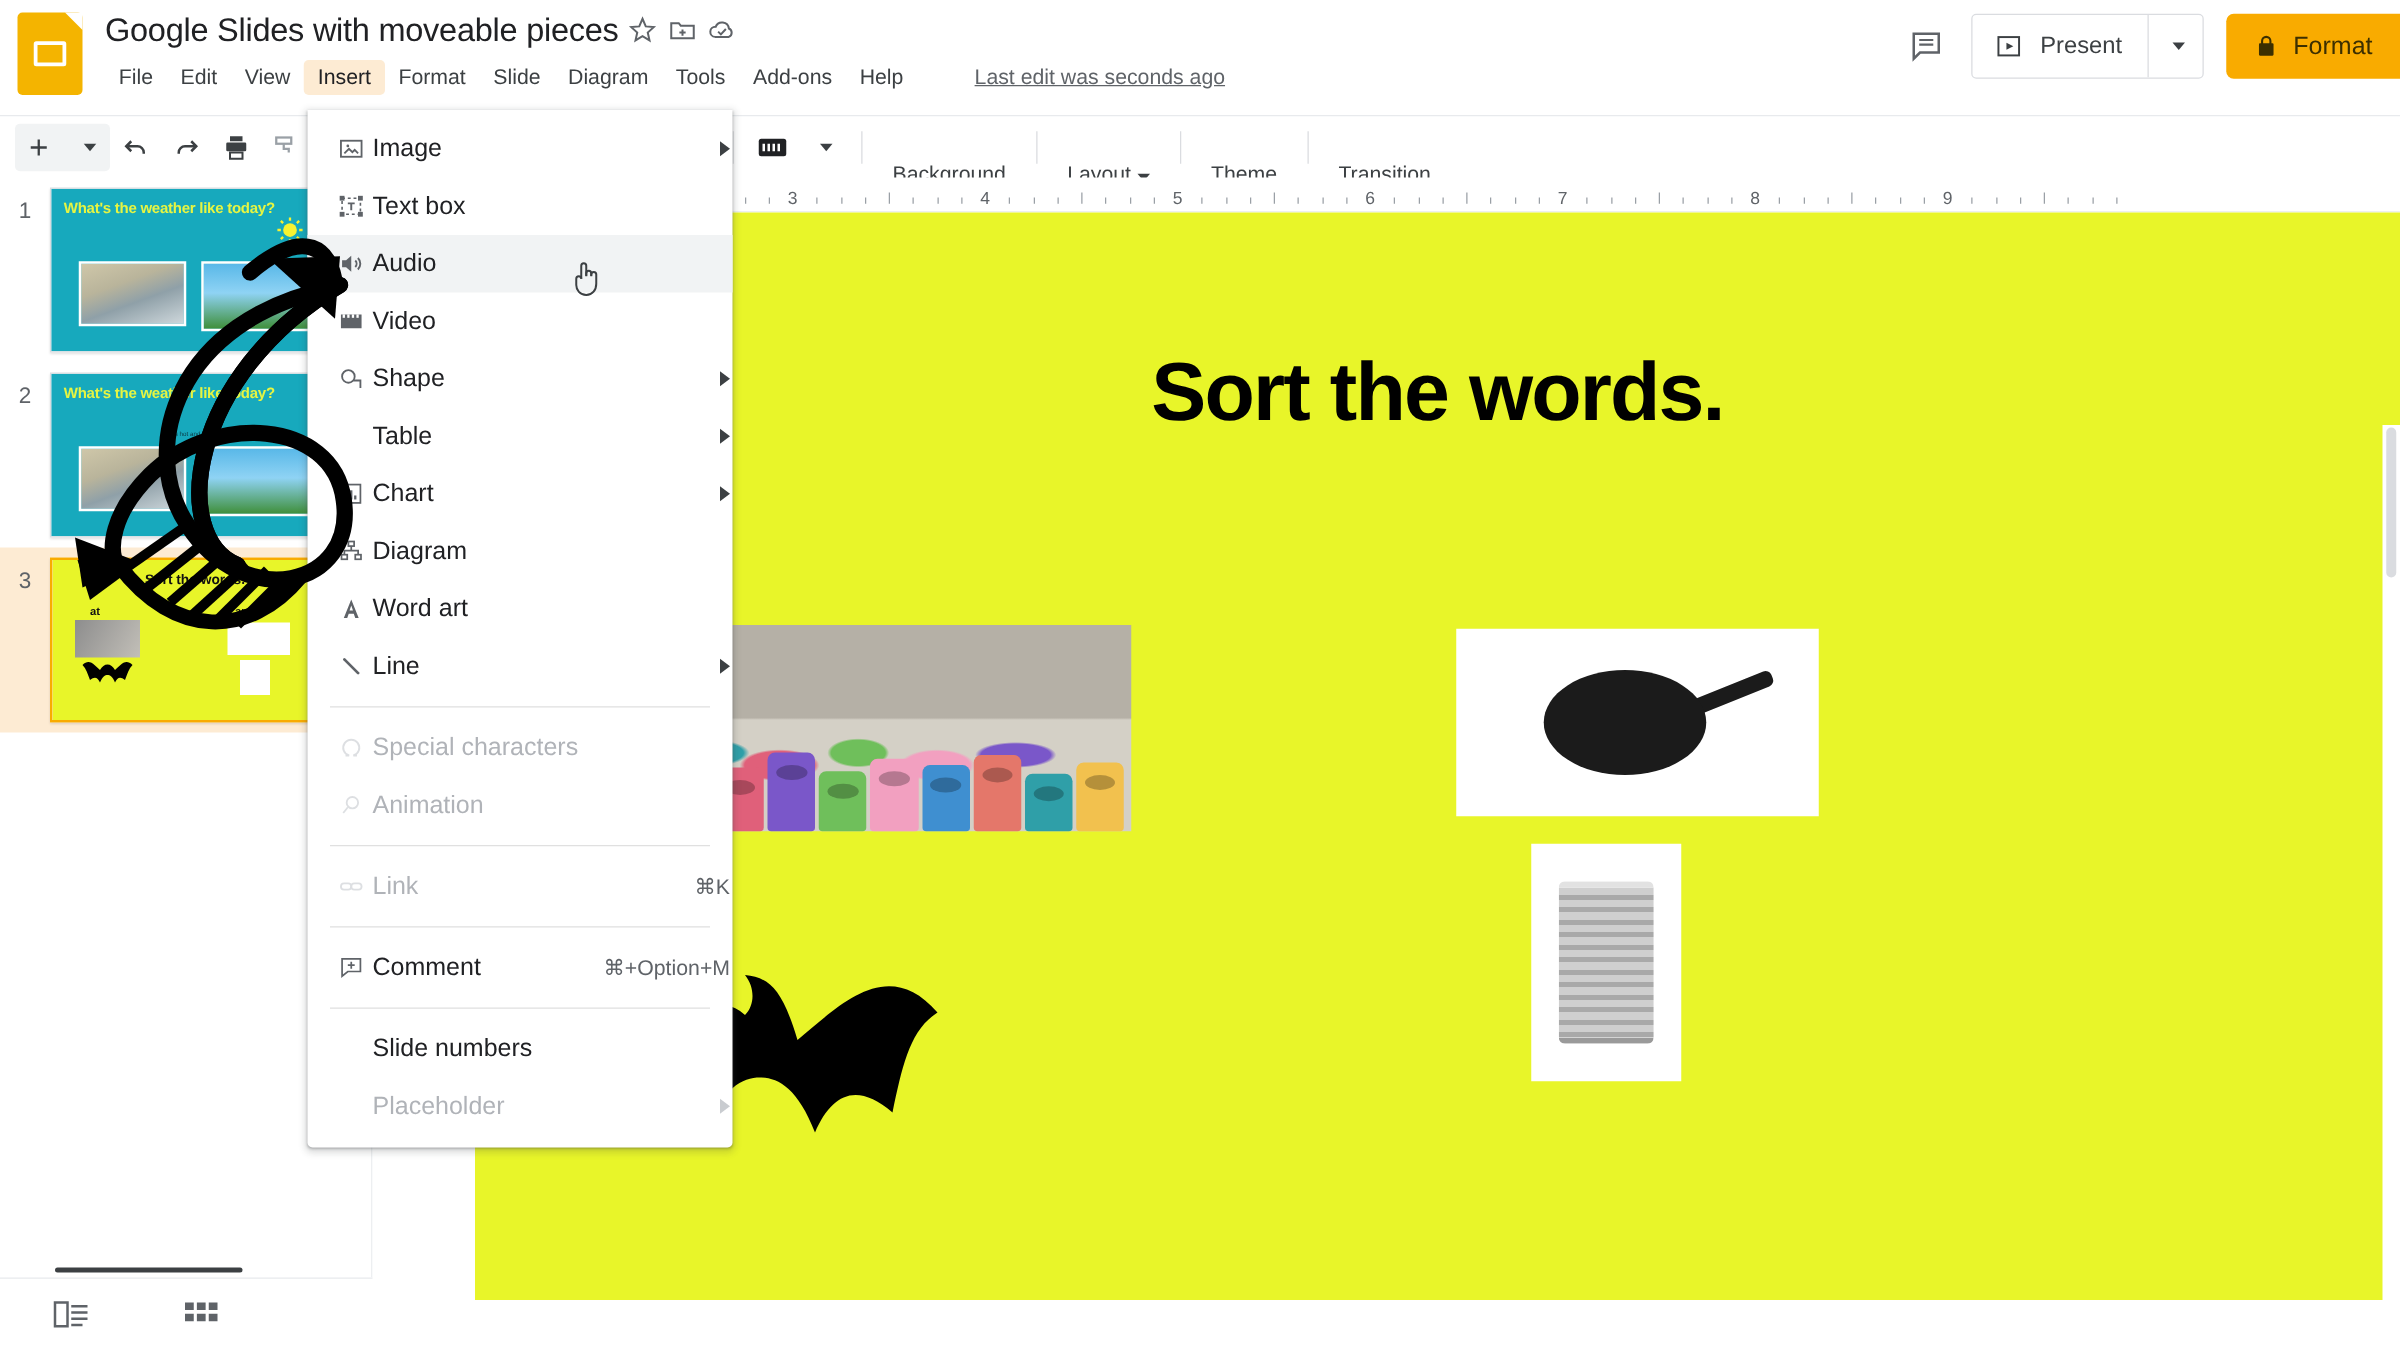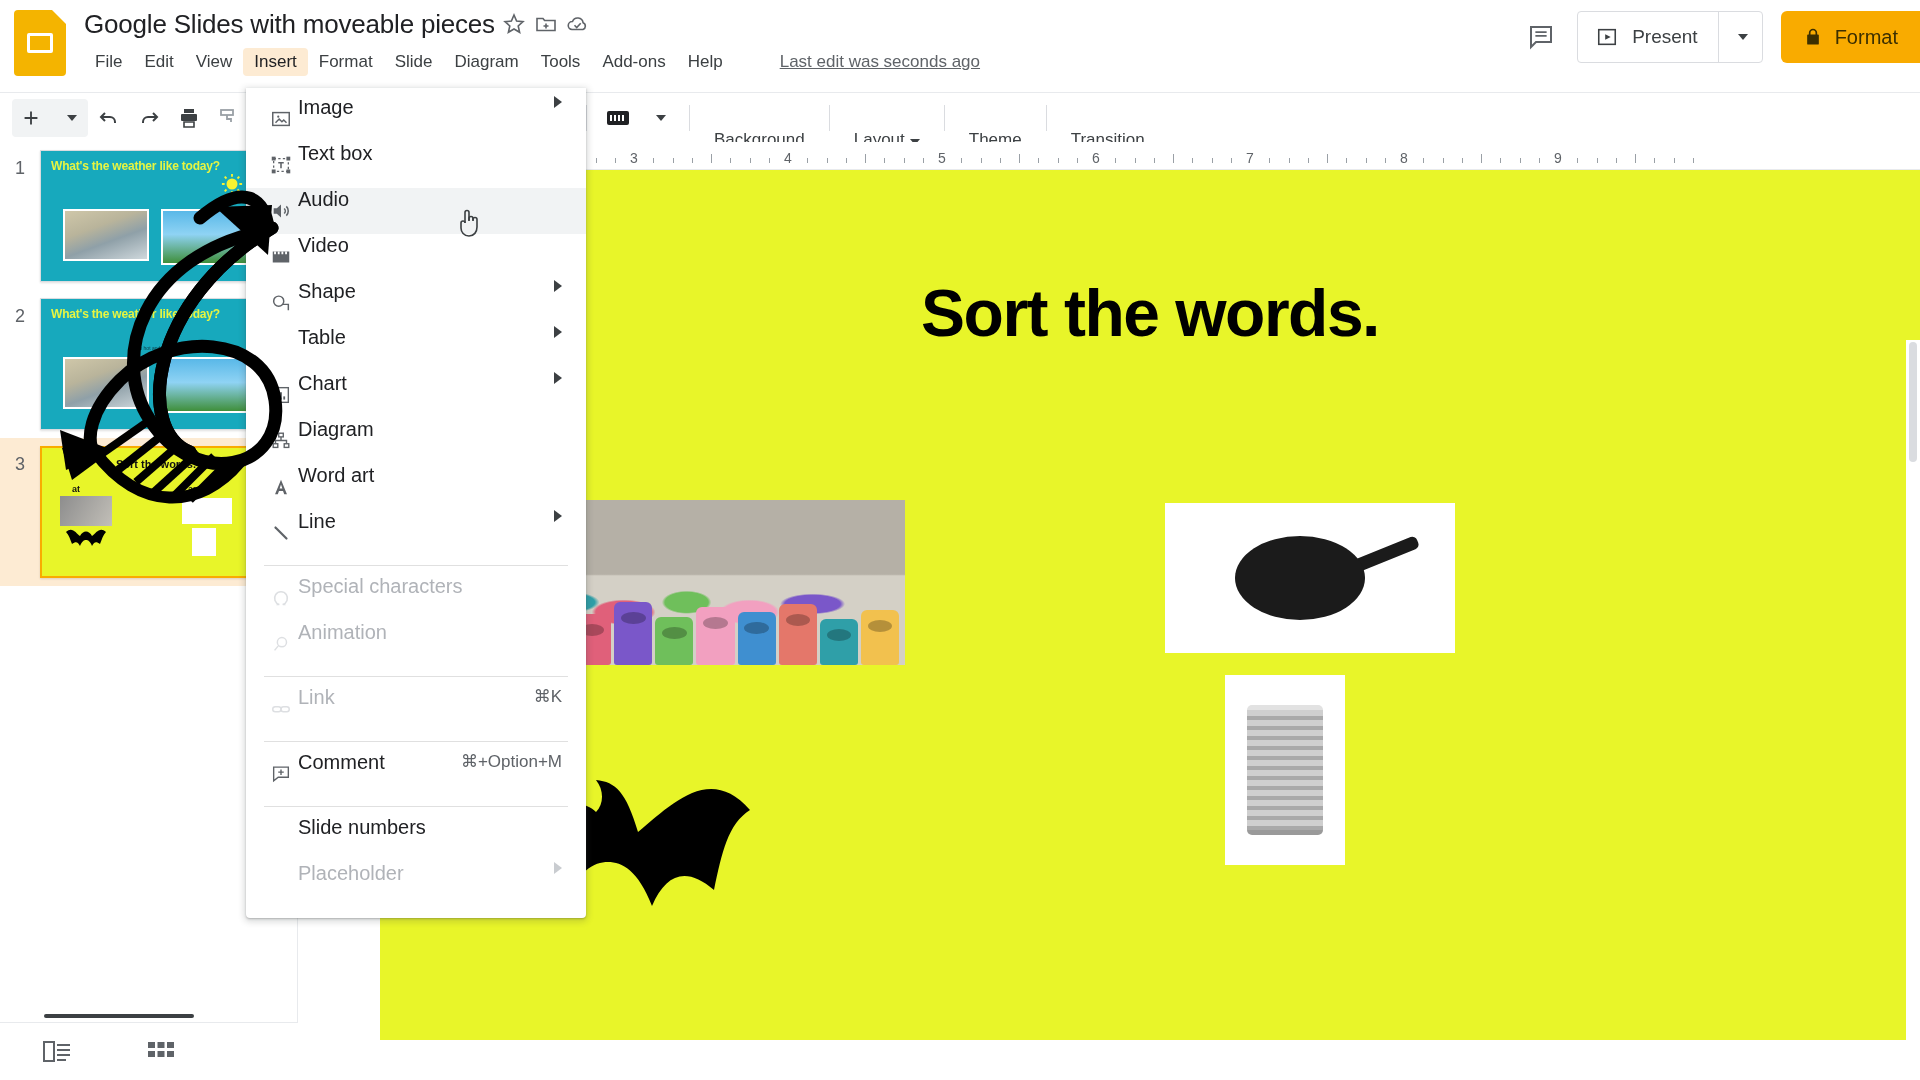--- a/index.html
+++ b/index.html
@@ -138,21 +138,21 @@
     background:repeating-linear-gradient(180deg,#cfcfcf 0 6px,#a9a9a9 6px 10px);
     border-top:5px solid #e2e2e2; border-bottom:5px solid #9a9a9a;}
   .bat-shape { position:absolute; left:20px; top:600px; width:420px; height:190px; }
 
   
   .dropdown {
     position:absolute; left:246px; top:88px; width:340px; background:#fff;
     box-shadow:0 2px 6px 2px rgba(60,64,67,.18), 0 1px 2px rgba(60,64,67,.3);
     border-radius:0 0 4px 4px; padding:8px 0 10px 0; z-index:60;
   }
-  .dd-item { position:relative; display:flex; height:46px; padding:0 24px 0 18px; cursor:pointer; }
+  .dd-item { position:relative; display:flex; align-items:center; height:46px; padding:0 2px 0 18px; cursor:pointer; }
   .dd-item.hover { background:#f1f3f4; }
   .dd-ico { width:34px; flex:0 0 34px; display:flex; align-items:center; justify-content:center; color:#5f6368;}
   .dd-label { font-size:20px; color:#202124; flex:1; white-space:nowrap;}
   .dd-item.disabled .dd-label { color:#b0b3b8; }
   .dd-item.disabled .dd-ico { color:#cfd2d6; opacity:.7;}
   .dd-short { font-size:17px; color:#5f6368; margin-left:14px; white-space:nowrap;}
   .dd-arrow { width:0;height:0;border-top:6px solid transparent;border-bottom:6px solid transparent;border-left:8px solid #3c4043; margin-left:14px;}
   .dd-sep { height:1px; background:#e0e0e0; margin:9px 18px; }
 
   

